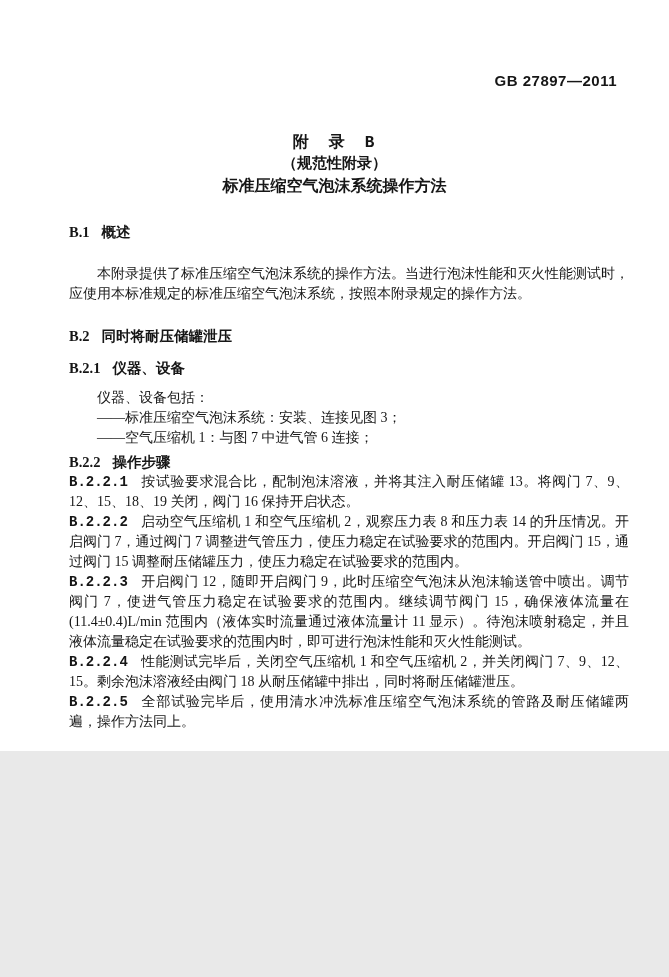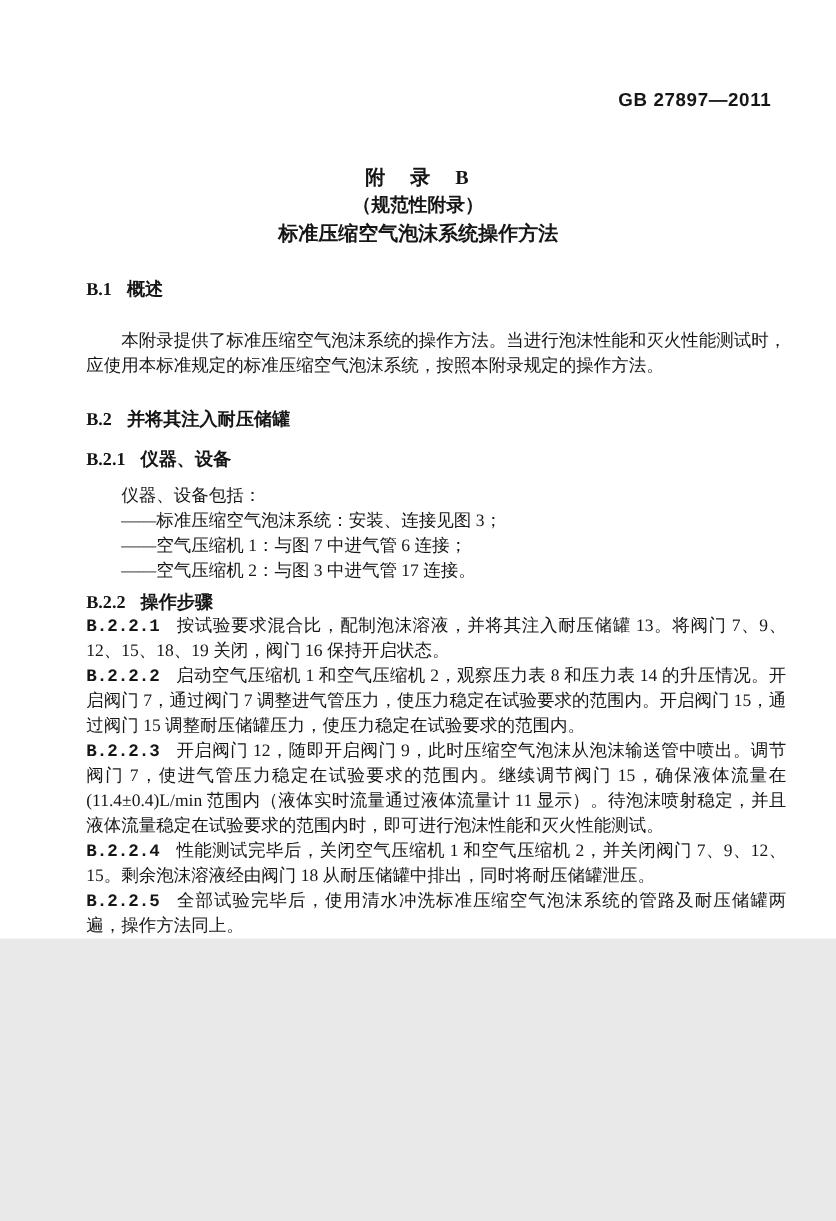--- a/index.html
+++ b/index.html
@@ -22,20 +22,21 @@
     font-size: 15px;
     letter-spacing: 0.5px;
   }
   .title-block {
     position: absolute;
     top: 132px;
     left: 0;
     right: 0;
     text-align: center;
     font-weight: 700;
+    font-family: Liberation Mono, monospace;
   }
   .title-main  { font-size: 16px; line-height: 22px; letter-spacing: 2px; }
   .title-sub   { font-size: 15px; line-height: 22px; }
   .title-name  { font-size: 16px; line-height: 23px; }
   .content {
     position: absolute;
     top: 222px;
     left: 69px;
     width: 560px;
     font-size: 14px;
@@ -82,30 +83,29 @@
   </div>
 
   <div class="content">
 
     <div class="heading h-b1">
       <span class="hnum">B.1</span><span>概述</span>
     </div>
     <p class="para-b1">本附录提供了标准压缩空气泡沫系统的操作方法。当进行泡沫性能和灭火性能测试时，应使用本标准规定的标准压缩空气泡沫系统，按照本附录规定的操作方法。</p>
 
     <div class="heading h-b2">
-      <span class="hnum">B.2</span><span>并将其注入耐压储罐</span>
+      <span class="hnum">B.2</span><span>同时将耐压储罐泄压</span>
     </div>
 
     <div class="heading h-b21">
       <span class="hnum">B.2.1</span><span>仪器、设备</span>
     </div>
     <p class="lead">仪器、设备包括：</p>
     <p class="dash-item">——标准压缩空气泡沫系统：安装、连接见图 3；</p>
     <p class="dash-item">——空气压缩机 1：与图 7 中进气管 6 连接；</p>
-    <p class="dash-item">——空气压缩机 2：与图 3 中进气管 17 连接。</p>
 
     <div class="heading h-b22">
       <span class="hnum">B.2.2</span><span>操作步骤</span>
     </div>
 
     <p class="step">
       <span class="num">B.2.2.1</span><span>按试验要求混合比，配制泡沫溶液，并将其注入耐压储罐 13。将阀门 7、9、12、15、18、19 关闭，阀门 16 保持开启状态。</span>
     </p>
     <p class="step">
       <span class="num">B.2.2.2</span><span>启动空气压缩机 1 和空气压缩机 2，观察压力表 8 和压力表 14 的升压情况。开启阀门 7，通过阀门 7 调整进气管压力，使压力稳定在试验要求的范围内。开启阀门 15，通过阀门 15 调整耐压储罐压力，使压力稳定在试验要求的范围内。</span>

